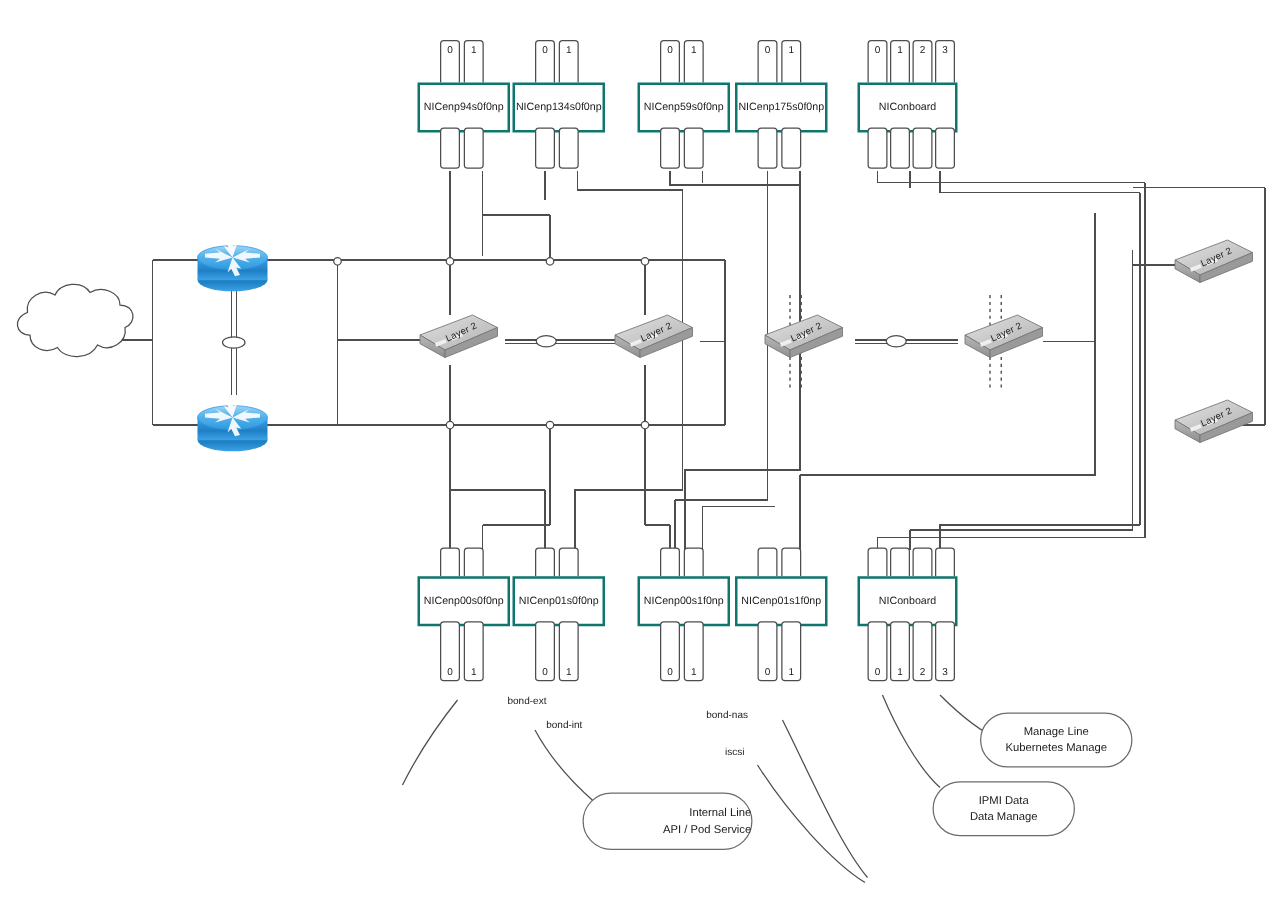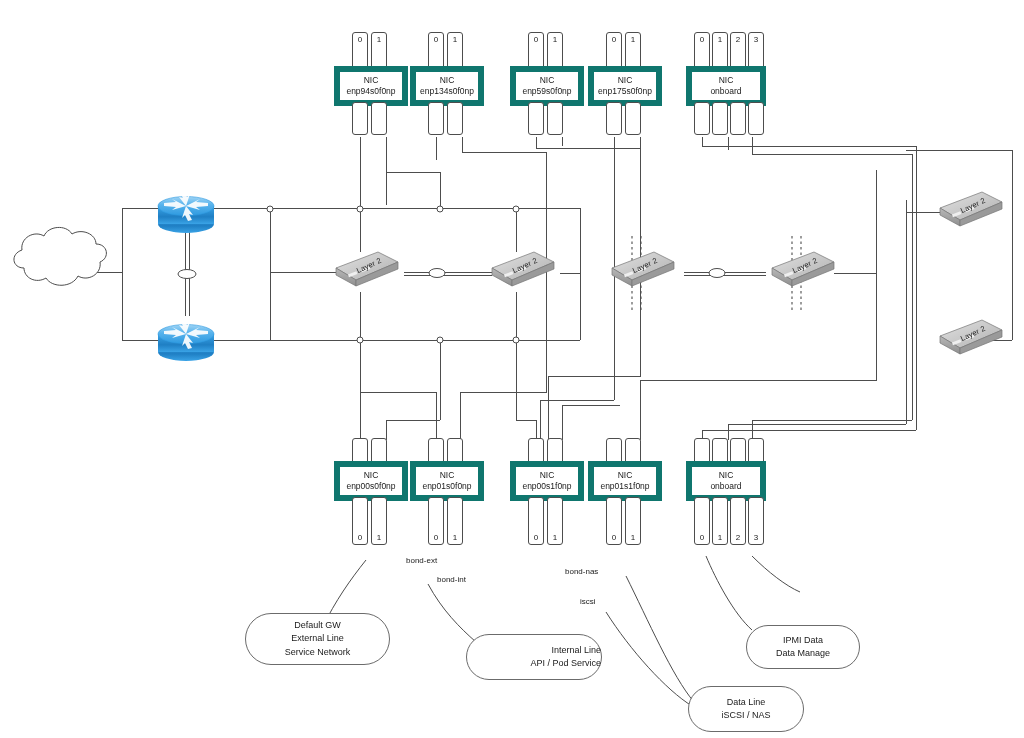--- a/index.html
+++ b/index.html
@@ -1,21 +1,21 @@
 <!DOCTYPE html>
 <html><head>
 <meta charset="utf-8">
 <style>
   html,body{margin:0;padding:0;background:#ffffff;}
   body{font-family:"Liberation Sans",sans-serif;}
   #stage{position:relative;width:1024px;height:738px;background:#fff;overflow:hidden;}
   #wires{position:absolute;left:0;top:0;width:1024px;height:738px;}
   .nic{position:absolute;}
-  .nic-body{position:absolute;border:6px solid #0f766e;background:#fff;box-sizing:border-box;
-            display:flex;flex-direction:column;align-items:center;justify-content:center;
+  .nic-body{position:absolute;border:2px solid #0f766e;background:#fff;box-sizing:border-box;
+            display:flex;align-items:center;justify-content:center;
             font-size:8.5px;color:#1a1a1a;line-height:1.35;}
   .nic-body span{display:block;white-space:nowrap;}
   .port{position:absolute;border:1px solid #4d4d4d;background:#fff;box-sizing:border-box;
         border-radius:3px;display:flex;align-items:flex-start;justify-content:center;
         font-size:8px;color:#1a1a1a;}
   .port.up{align-items:flex-start;padding-top:2px;}
   .port.down{align-items:flex-end;padding-bottom:2px;}
   .port.blank{font-size:0;}
   .callout{position:absolute;border:1px solid #6b6b6b;background:#fff;border-radius:28px;
            box-sizing:border-box;display:flex;flex-direction:column;align-items:center;
@@ -447,35 +447,30 @@
       <rect x="27" y="20" width="9" height="3" fill="#efefef" transform="rotate(-21 31 21)"></rect>
     </svg>
     <div class="txt">Layer 2</div>
   </div>
 
   <div class="wlabel" style="left:404px;top:556px;">bond-ext</div>
   <div class="wlabel" style="left:435px;top:575px;">bond-int</div>
   <div class="wlabel" style="left:563px;top:567px;">bond-nas</div>
   <div class="wlabel" style="left:578px;top:597px;">iscsi</div>
 
-  <div class="callout" style="left:245px;top:613px;width:145px;height:52px;">
-    <span>Default GW</span>
-    <span>External Line</span>
-    <span>Service Network</span>
-  </div>
 
   <div class="callout" style="left:466px;top:634px;width:136px;height:46px;align-items:flex-end;">
     <span>Internal Line</span>
     <span>API / Pod Service</span>
   </div>
 
-  <div class="callout" style="left:688px;top:686px;width:116px;height:46px;">
-    <span>Data Line</span>
-    <span>iSCSI / NAS</span>
-  </div>
 
   <div class="callout" style="left:746px;top:625px;width:114px;height:44px;">
     <span>IPMI Data</span>
     <span>Data Manage</span>
   </div>
 
+  <div class="callout" style="left:784px;top:570px;width:122px;height:44px;">
+    <span>Manage Line</span>
+    <span>Kubernetes Manage</span>
+  </div>
 
 </div>
 
 </body></html>

